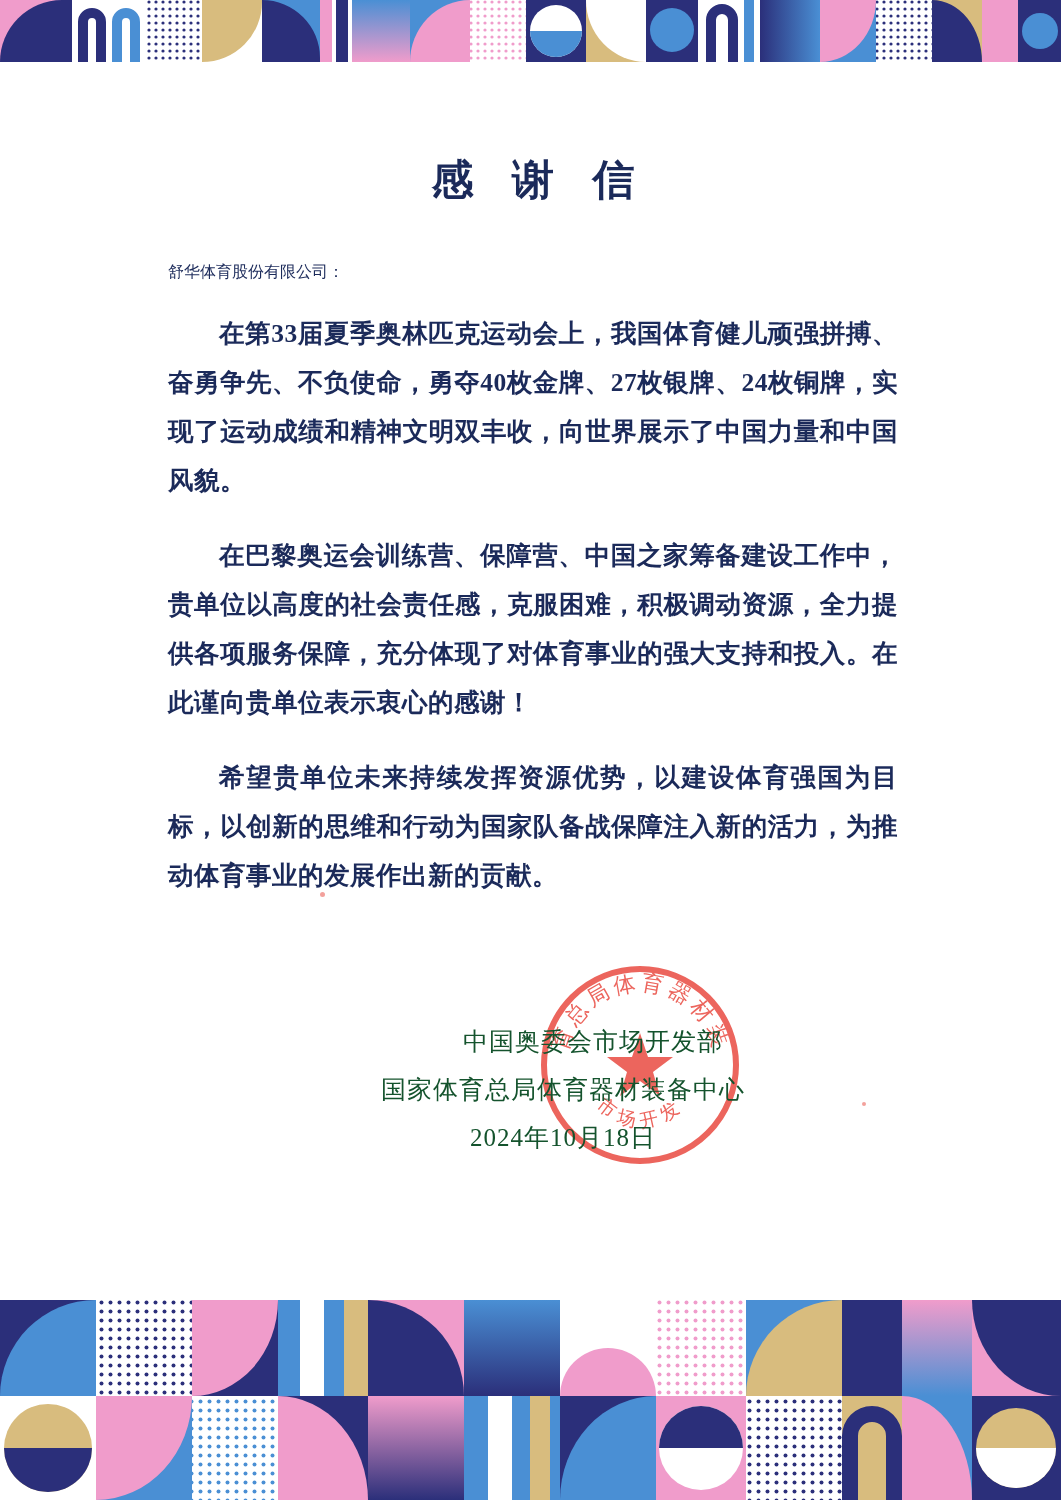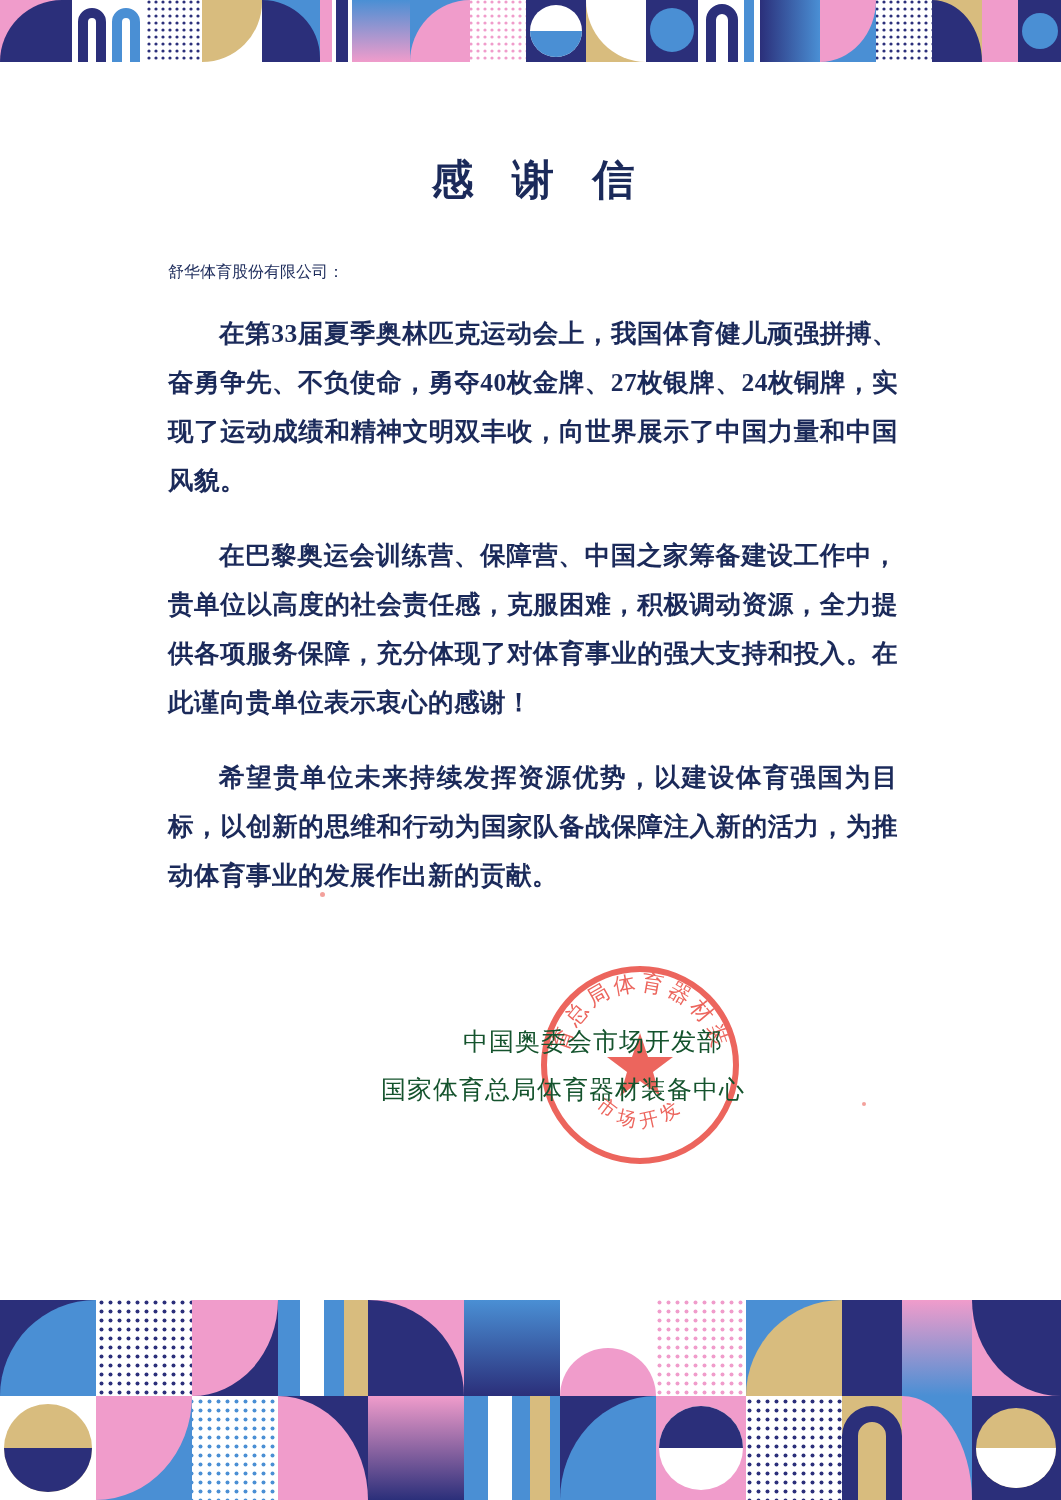--- a/index.html
+++ b/index.html
@@ -197,20 +197,21 @@
           </text>
           <text font-family="Liberation Serif, serif" font-size="19" fill="#e8443a" letter-spacing="6">
             <textPath href="#sealArcInner" startOffset="50%" text-anchor="middle">市场开发</textPath>
           </text>
           <polygon fill="#e8443a" points="102,70 110,94 135,94 115,109 122,133 102,118 82,133 89,109 69,94 94,94"></polygon>
         </svg>
       </div>
 
       <div class="sig-line indent-a">中国奥委会市场开发部</div>
       <div class="sig-line indent-b">国家体育总局体育器材装备中心</div>
+      <div class="sig-line date">2024年10月18日</div>
     </div>
   </div>
 
   <div class="speck" style="left:320px; top:830px; width:5px; height:5px;"></div>
   <div class="speck" style="left:862px; top:1040px; width:4px; height:4px;"></div>
 </div>
 
 <div class="banner bottom">
   <svg width="1061" height="200" viewBox="0 0 1061 200" xmlns="http://www.w3.org/2000/svg">
     <defs>

